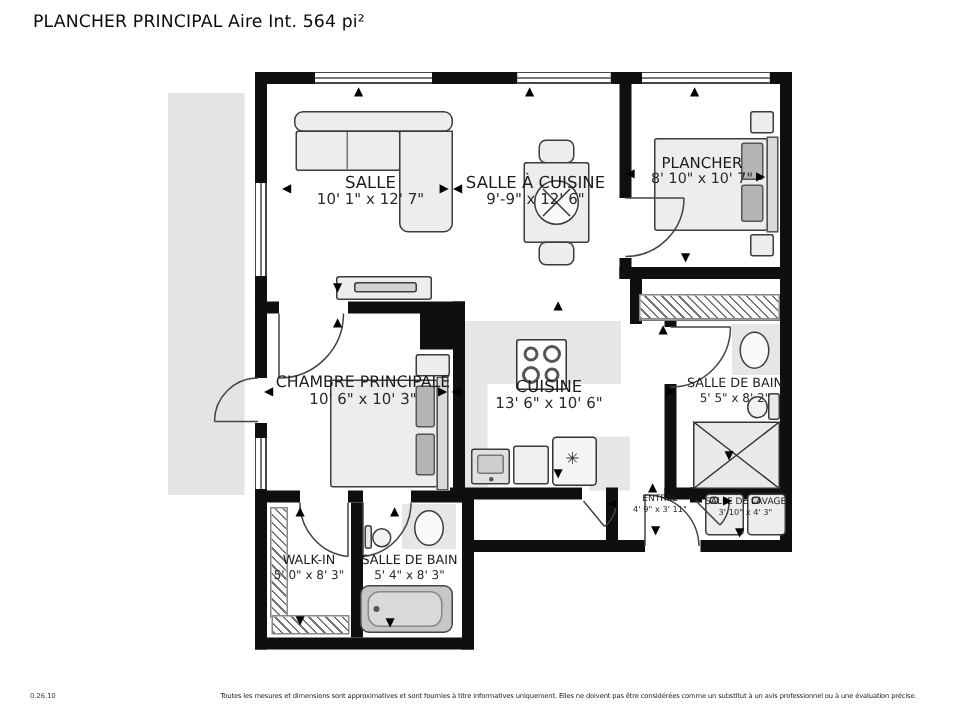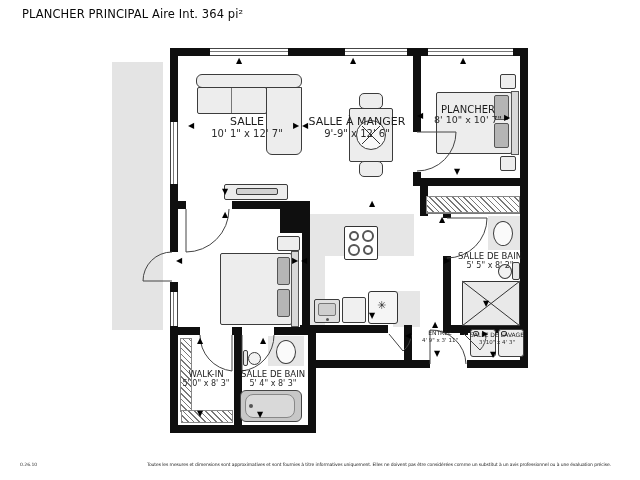--- a/index.html
+++ b/index.html
@@ -40,21 +40,21 @@
   .dot{position:absolute;background:#555;border-radius:50%;}
   .thin{position:absolute;background:#777;}
   .footer-version{position:absolute;left:20px;top:462px;font-size:4.5px;color:#333;}
   .footer-disclaimer{position:absolute;left:133px;top:462px;width:492px;font-size:4.5px;letter-spacing:-0.1px;
                      color:#222;text-align:center;white-space:nowrap;overflow:visible;}
 </style>
 </head>
 <body>
 
 <div class="canvas">
-  <div class="title">PLANCHER PRINCIPAL Aire Int. 364 pi²</div>
+  <div class="title">PLANCHER PRINCIPAL Aire Int. 564 pi²</div>
 
   <div class="balc" style="left:112px;top:62px;width:51px;height:268px;"></div>
 
   <div class="gray" style="left:310px;top:214px;width:104px;height:42px;"></div>
   <div class="gray" style="left:310px;top:214px;width:15px;height:111px;"></div>
   <div class="gray" style="left:393px;top:291px;width:27px;height:36px;"></div>
 
   <div class="gray" style="left:488px;top:216px;width:32px;height:34px;"></div>
   <div class="gray" style="left:268px;top:336px;width:36px;height:30px;"></div>
 
@@ -170,26 +170,34 @@
       <path d="M462,281 L520,326 M520,281 L462,326"></path>
       <path d="M362,126 L380,144 M380,126 L362,144"></path>
     </g>
   </svg>
 
   <div class="rlabel" style="left:182px;top:116px;width:130px;">
     <div class="rname">SALLE</div>
     <div class="rdims">10' 1" x 12' 7"</div>
   </div>
   <div class="rlabel" style="left:292px;top:116px;width:130px;">
-    <div class="rname">SALLE À MANGER</div>
+    <div class="rname">SALLE À CUISINE</div>
     <div class="rdims">9'-9" x 12' 6"</div>
   </div>
   <div class="rlabel md" style="left:413px;top:104px;width:110px;">
     <div class="rname">PLANCHER</div>
     <div class="rdims">8' 10" x 10' 7"</div>
+  </div>
+  <div class="rlabel cp" style="left:175px;top:250px;width:134px;">
+    <div class="rname">CHAMBRE PRINCIPALE</div>
+    <div class="rdims">10' 6" x 10' 3"</div>
+  </div>
+  <div class="rlabel" style="left:306px;top:252px;width:120px;">
+    <div class="rname">CUISINE</div>
+    <div class="rdims">13' 6" x 10' 6"</div>
   </div>
   <div class="rlabel sm" style="left:448px;top:252px;width:84px;">
     <div class="rname">SALLE DE BAIN</div>
     <div class="rdims">5' 5" x 8' 2"</div>
   </div>
   <div class="rlabel xs" style="left:462px;top:332px;width:70px;">
     <div class="rname">SALLE DE LAVAGE</div>
     <div class="rdims">3' 10" x 4' 3"</div>
   </div>
   <div class="rlabel xs" style="left:412px;top:330px;width:56px;">

